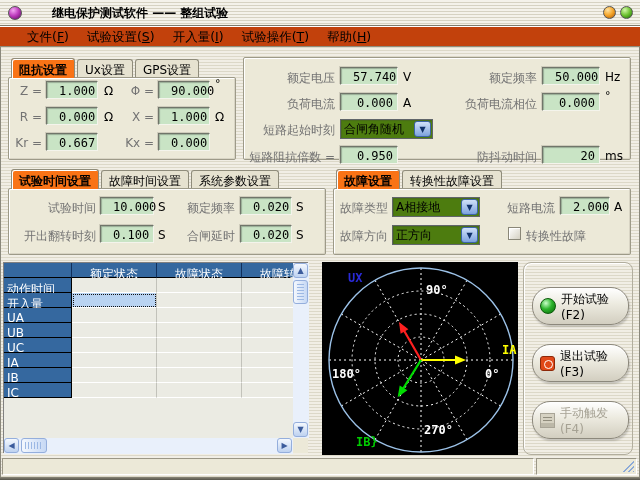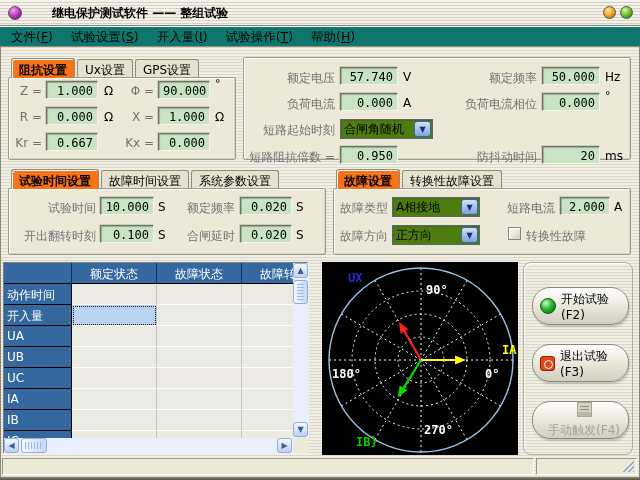--- a/index.html
+++ b/index.html
@@ -15,56 +15,56 @@
     background:repeating-linear-gradient(180deg,#f4f2ea 0 2px,#d6d2c2 2px 3px);
     border-bottom:1px solid #7e7b6c; }
   .orb { position:absolute; border-radius:50%; width:13px; height:13px; border:1px solid #555; }
   .orb-app    { left:8px;  top:6px; width:14px; height:14px;
     background:radial-gradient(circle at 35% 28%, #f2a6f2, #c040c0 45%, #6e1070 90%); }
   .orb-min    { left:603px; top:6px; background:radial-gradient(circle at 35% 28%, #ffe2a0, #f4a428 50%, #b05c08 95%); }
   .orb-close  { left:620px; top:6px; background:radial-gradient(circle at 35% 28%, #d2f8a8, #6cc030 50%, #1e7408 95%); }
   .title-text { position:absolute; left:44px; top:5px; font-size:12px; font-weight:bold; color:#000;margin-left:8px; }
   
   .menubar { position:absolute; left:0; top:26px; width:640px; height:21px;
-    background:#0f766e; border-bottom:1px solid #8f8c7b; border-top:1px solid #fff;
-    font-size:12.5px; color:#000; padding-left:4px; }
+    background:#c2410c; border-bottom:1px solid #8f8c7b; border-top:1px solid #fff;
+    font-size:12.5px; color:#000; padding-left:20px; }
   .mitem { display:inline-block; padding:2px 7px 0 7px; height:20px; cursor:default; }
   .mitem u { text-decoration:underline; }
   
   .panel { position:absolute; background:#ece9d8; border:1px solid #9d9a88; border-radius:2px;
     box-shadow:inset 1px 1px 0 #ffffff, inset -1px -1px 0 #d8d4c4; }
   .tabs { position:absolute; z-index:3; }
   .tab { display:inline-block; vertical-align:bottom; background:#e6e2d0; color:#000;
     border:1px solid #8f8c7b; border-bottom:none; border-radius:3px 3px 0 0;
     font-size:12px; padding:2px 7px 3px 7px; margin-right:2px; height:18px; }
   .tab.active { background:#f97316; font-weight:bold; height:20px; padding-top:3px;
     box-shadow:inset 1px 1px 0 #fff; position:relative; top:1px; }
   
   .flabel { position:absolute; font-size:12px; color:#737373; text-align:right; white-space:nowrap; }
   .finput { position:absolute; background:#c9e4c5; border:1px solid #70756a;
     border-right-color:#f4f4ec; border-bottom-color:#f4f4ec;
     box-shadow:inset 1px 1px 1px rgba(60,70,60,.35), -1px -1px 0 #cfccbc;
     font:12px "DejaVu Sans Mono","Liberation Mono",monospace; text-align:right;
-    padding:2px 4px 0 4px; height:18px; color:#000; }
+    padding:2px 4px 0 12px; height:18px; color:#000; }
   .funit { position:absolute; font-size:12px; color:#000; }
   .sup { font-size:11px; }
   .combo { position:absolute; height:20px; background:#4d7c0f; border:1px solid #60656a;
     display:flex; align-items:center; justify-content:space-between;
     box-shadow:inset 1px 1px 1px rgba(60,70,60,.3); }
   .combo-text { font-size:12px; padding:0 3px; white-space:nowrap; }
   .combo-btn { width:17px; height:16px; margin-right:1px; border:1px solid #3c64a8; border-radius:3px;
     background:linear-gradient(180deg,#cfe0f8,#8fb0e4 80%,#7aa0dc); color:#10316a;
     font-size:8px; line-height:15px; text-align:center; }
   .cbx { position:absolute; width:13px; height:13px; border:1px solid #8a8778;
     background:linear-gradient(135deg,#ffffff,#d4d0c2); box-shadow:1px 1px 0 #fff inset; }
   
   .twidget { position:absolute; left:3px; top:262px; width:305px; height:191px;
     border-top:1px solid #808080; border-left:1px solid #808080; background:#ece9d8; }
   .tgrid { position:absolute; left:0; top:0; width:289px; height:175px; overflow:hidden; background:#ebebe3; }
-  .trow { display:flex; height:21px; }
+  .trow { display:flex; height:15px; }
   .tch, .tcorner, .trl { background:#35689f; color:#fff; font-size:12px; flex:none; }
   .tcorner { width:68px; border-right:1px solid #10305c; border-bottom:1px solid #000; }
   .tch { width:85px; text-align:center; padding-top:3px; border-right:1px solid #10305c; border-bottom:1px solid #000; }
   .trl { width:68px; padding:3px 0 0 3px; border-right:1px solid #000; border-bottom:1px solid #000; }
   .tcell { width:85px; flex:none; background:#ebebe3; border-right:1px solid #c2c2ba; border-bottom:1px solid #ffffff; }
   .tcell.sel { background:#b9d3f1; outline:1px dotted #111; outline-offset:-2px; }
   
   .vscroll { position:absolute; left:289px; top:0; width:16px; height:175px; background:#e9f0fb; }
   .hscroll { position:absolute; left:0; top:175px; width:289px; height:16px; background:#e9f0fb; }
   .sbtn { position:absolute; width:15px; height:15px; border:1px solid #94aedc; border-radius:3px;
@@ -80,21 +80,21 @@
   .gridline { stroke:#ffffff; stroke-width:1; stroke-dasharray:2 3; fill:none; }
   .plbl { font:bold 12px "DejaVu Sans Mono","Liberation Mono",monospace; }
   .plbl.w { fill:#ffffff; } .plbl.ux { fill:#2a2ad8; } .plbl.ia { fill:#ffff00; } .plbl.ib { fill:#00cc00; }
   
   .btnpanel { position:absolute; left:523px; top:262px; width:110px; height:193px;
     border:1px solid #b2ae9e; border-radius:8px; box-shadow:inset 1px 1px 0 #fff; }
   .bigbtn { position:absolute; left:8px; width:97px; height:38px; border:1px solid #8c887c; border-radius:18px;
     background:linear-gradient(180deg,#ffffff,#eceadf 45%,#d2cec0);
     box-shadow:inset 0 1px 0 #fff, 1px 2px 2px rgba(0,0,0,.18);
     display:flex; align-items:center; gap:5px; padding-left:7px; font-size:12px; color:#000; }
-  .bigbtn.disabled { color:#a6a294;flex-direction:column; }
+  .bigbtn.disabled { color:#a6a294; }
   .icon-green-orb { width:16px; height:16px; border-radius:50%; border:1px solid #0a5a0a; flex:none;
     background:radial-gradient(circle at 35% 30%, #c8ffc8, #2cb42c 45%, #0a6e0a 95%); }
   .icon-stop { width:15px; height:15px; border-radius:3px; border:1px solid #8c2808; flex:none;
     background:#e04818; position:relative; }
   .icon-stop::after { content:""; position:absolute; left:3px; top:3px; width:7px; height:7px;
     border:1.5px solid #fff; border-radius:50%; }
   .icon-manual { width:15px; height:15px; border:1px solid #a8a496; flex:none; background:#d6d2c2;
     box-shadow:inset 0 -4px 0 #bcb8a8; position:relative; }
   .icon-manual::after { content:""; position:absolute; left:2px; top:3px; width:9px; height:1px;
     background:#908c7c; box-shadow:0 3px 0 #908c7c; }

